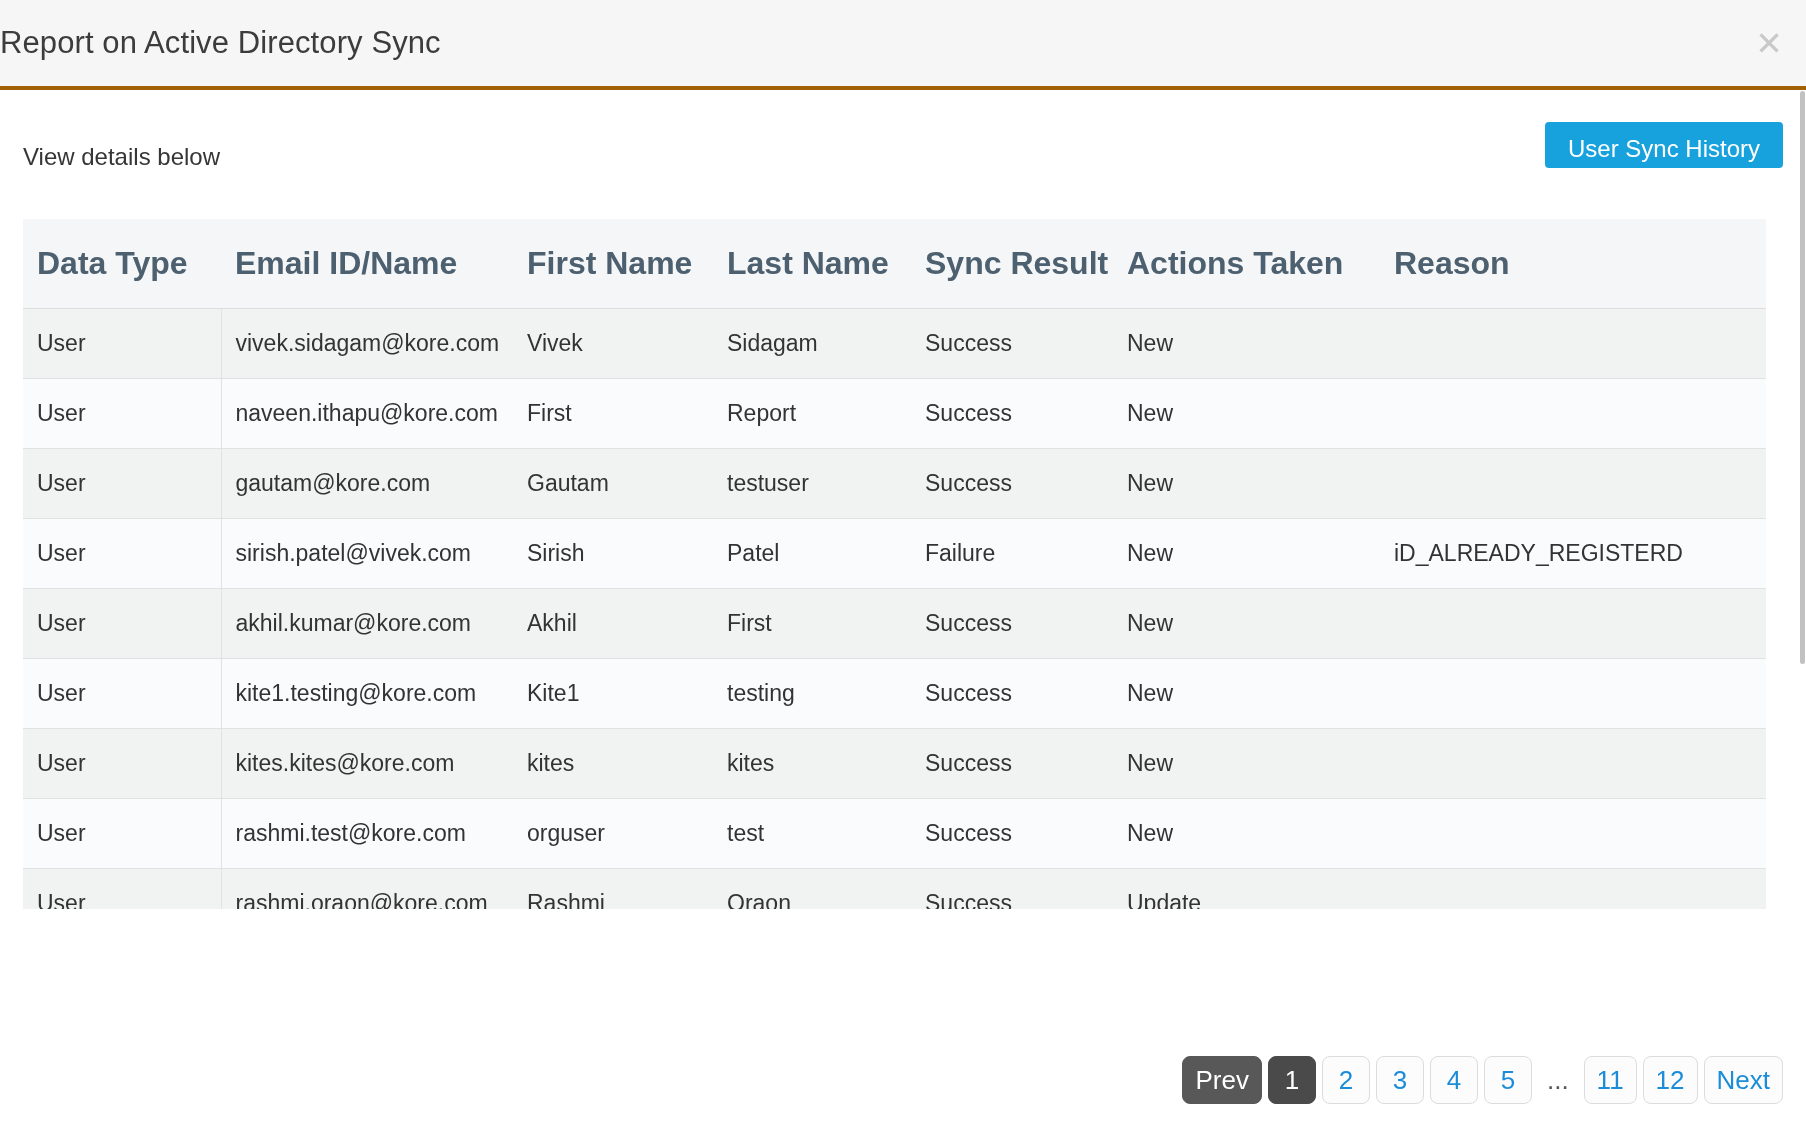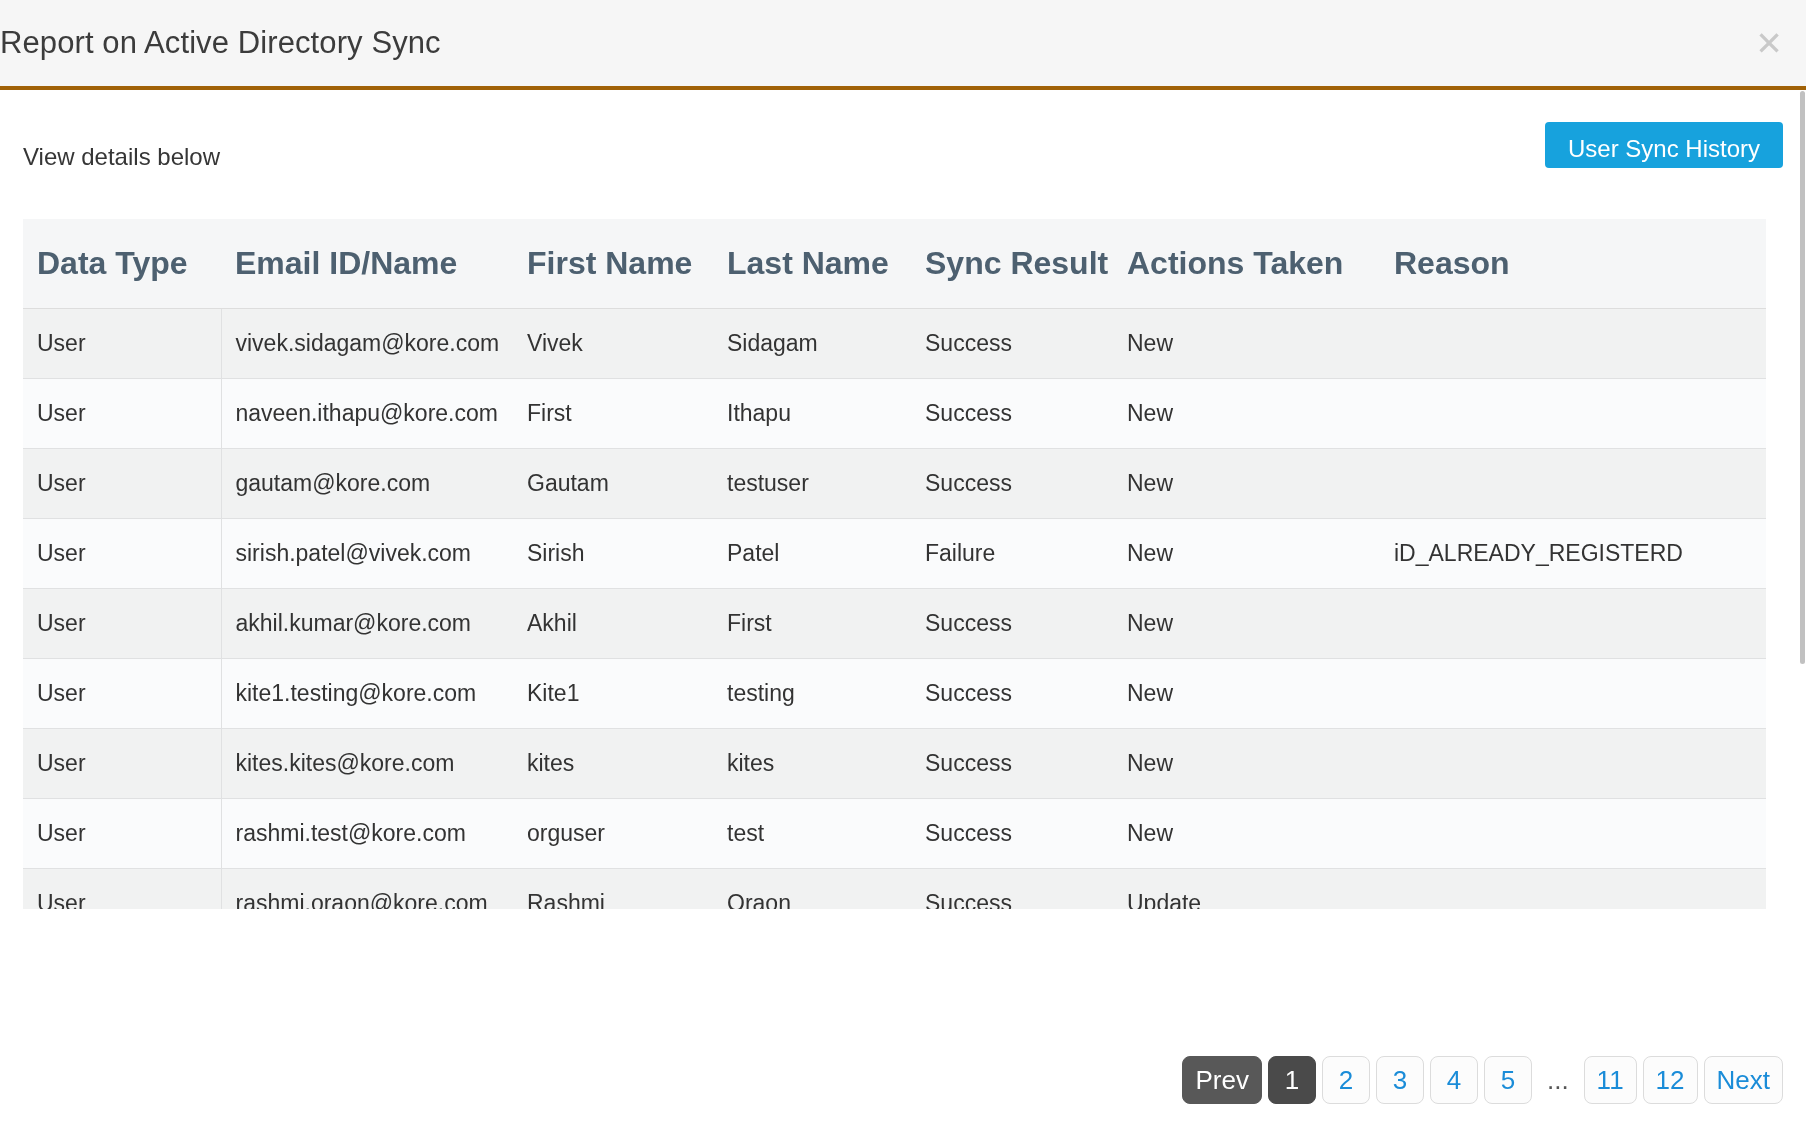--- a/index.html
+++ b/index.html
@@ -267,21 +267,21 @@
             <td>Vivek</td>
             <td>Sidagam</td>
             <td>Success</td>
             <td>New</td>
             <td></td>
           </tr>
           <tr>
             <td class="col-datatype">User</td>
             <td>naveen.ithapu@kore.com</td>
             <td>First</td>
-            <td>Ithapu</td>
+            <td>Report</td>
             <td>Success</td>
             <td>New</td>
             <td></td>
           </tr>
           <tr>
             <td class="col-datatype">User</td>
             <td>gautam@kore.com</td>
             <td>Gautam</td>
             <td>testuser</td>
             <td>Success</td>

